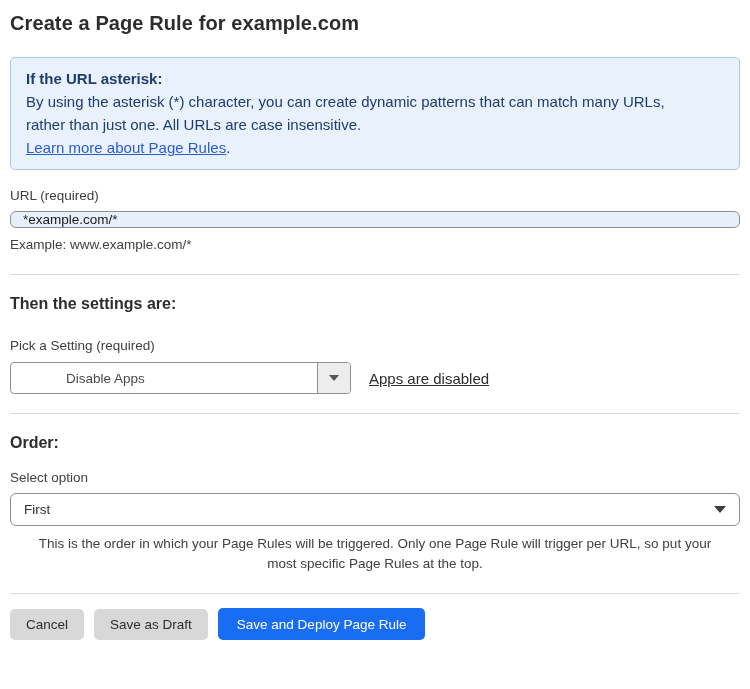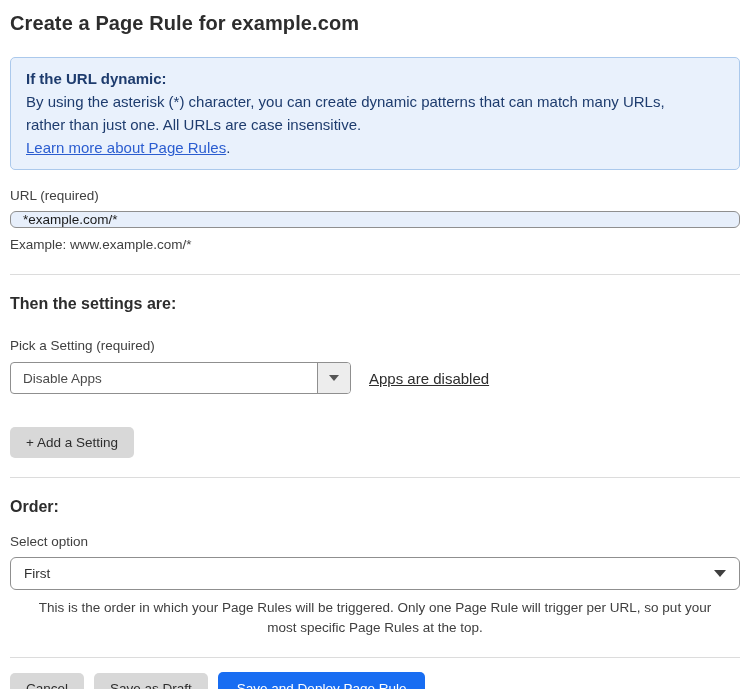--- a/index.html
+++ b/index.html
@@ -88,20 +88,21 @@
   }
   .setting-select {
     width: 341px;
     height: 32px;
     border: 1px solid #8f8f8f;
     border-radius: 4px;
     display: flex;
     align-items: stretch;
     background: #fff;
     cursor: pointer;
+    padding-left: 43px;
   }
   .setting-select-value {
     flex: 1;
     display: flex;
     align-items: center;
     padding-left: 12px;
     font-size: 13.5px;
     color: #4a4a4a;
   }
   .setting-select-btn {
@@ -181,21 +182,21 @@
   .footer .btn-primary { margin-left: 20px; }
 </style>
 </head>
 <body>
 
 <div class="page">
 
   <h1 class="page-title">Create a Page Rule for example.com</h1>
 
   <div class="info-box">
-    <div class="info-heading">If the URL dynamic:</div>
+    <div class="info-heading">If the URL asterisk:</div>
     <div class="info-body">By using the asterisk (*) character, you can create dynamic patterns that can match many URLs,
 rather than just one. All URLs are case insensitive.</div>
     <div class="info-link-line"><a href="#" class="info-link">Learn more about Page Rules</a><span>.</span></div>
   </div>
 
   <label class="field-label">URL (required)</label>
   <input type="text" class="url-input" value="*example.com/*" style="">
   <div class="field-hint">Example: www.example.com/*</div>
 
   <hr class="divider">
@@ -206,21 +207,20 @@
   <div class="setting-row">
     <div class="setting-select">
       <span class="setting-select-value">Disable Apps</span>
       <span class="setting-select-btn">
         <span class="caret"></span>
       </span>
     </div>
     <div class="setting-status">Apps are disabled</div>
   </div>
 
-  <button class="btn btn-gray add-setting">+ Add a Setting</button>
 
   <hr class="divider divider-after-add">
 
   <h2 class="section-heading">Order:</h2>
   <div class="field-label">Select option</div>
 
   <div class="order-select">
     <span>First</span>
     <span class="caret caret-dark"></span>
   </div>

